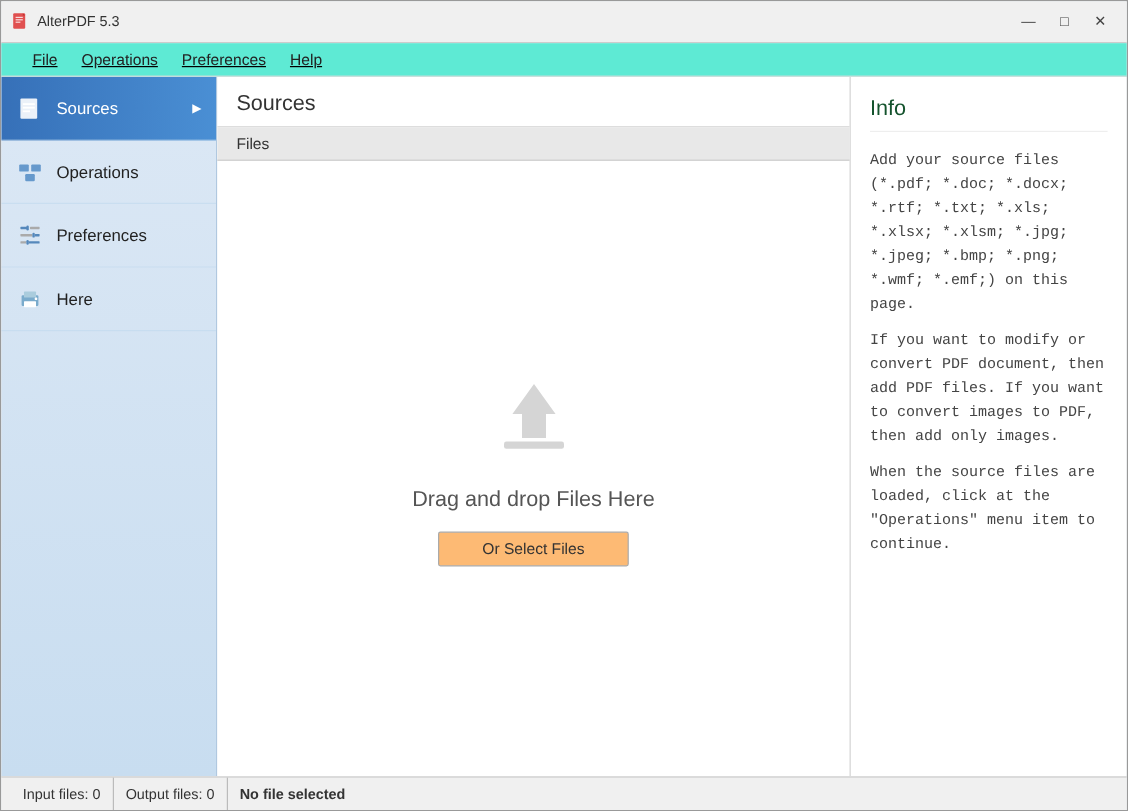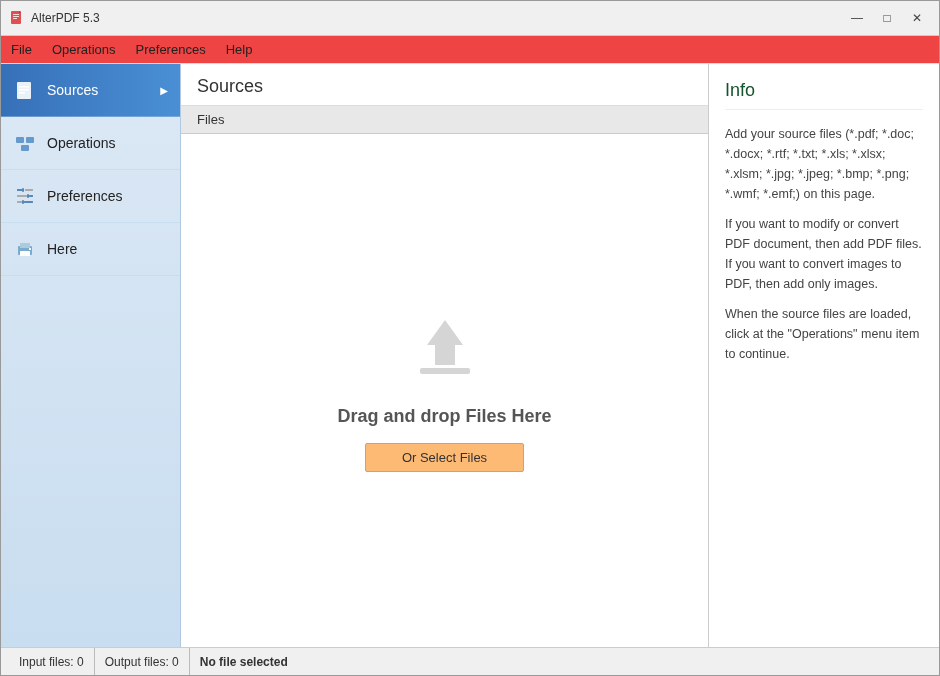--- a/index.html
+++ b/index.html
@@ -50,26 +50,27 @@
       cursor: pointer;
       font-size: 12px;
       display: flex;
       align-items: center;
       justify-content: center;
       color: #444;
     }
 
     
     .menu-bar {
-      background: #ef4444;
+      background: #5eead4;
       height: 28px;
       display: flex;
       align-items: center;
-      padding: 0 0;
+      padding: 0 16px;
       border-bottom: 1px solid #ddd;
+      text-decoration: underline;
     }
     .menu-item {
       padding: 4px 10px;
       cursor: pointer;
       font-size: 13px;
       color: #222;
       border-radius: 2px;
     }
 
     
@@ -160,21 +161,21 @@
       padding: 20px;
     }
     .drop-icon {
       width: 80px;
       height: 80px;
       opacity: 0.35;
     }
     .drop-text {
       font-size: 18px;
       color: #555;
-      font-weight: 700;
+      font-weight: 400;
     }
     .select-btn {
       background: #fdba74;
       border: 1px solid #aaa;
       padding: 6px 36px;
       cursor: pointer;
       font-size: 13px;
       color: #333;
       border-radius: 2px;
     }
@@ -192,21 +193,21 @@
       color: #14532d;
       margin-bottom: 14px;
       border-bottom: 1px solid #eee;
       padding-bottom: 8px;
     }
     .info-text {
       font-size: 12.5px;
       color: #444;
       line-height: 1.6;
     }
-    .info-text p { margin-bottom: 10px; }
+    .info-text p { margin-bottom: 10px; font-family: Liberation Mono, monospace; }
 
     
     .status-bar {
       height: 28px;
       background: #f0f0f0;
       border-top: 1px solid #ccc;
       display: flex;
       align-items: flex-start;
       padding: 0 8px;
       gap: 0;

